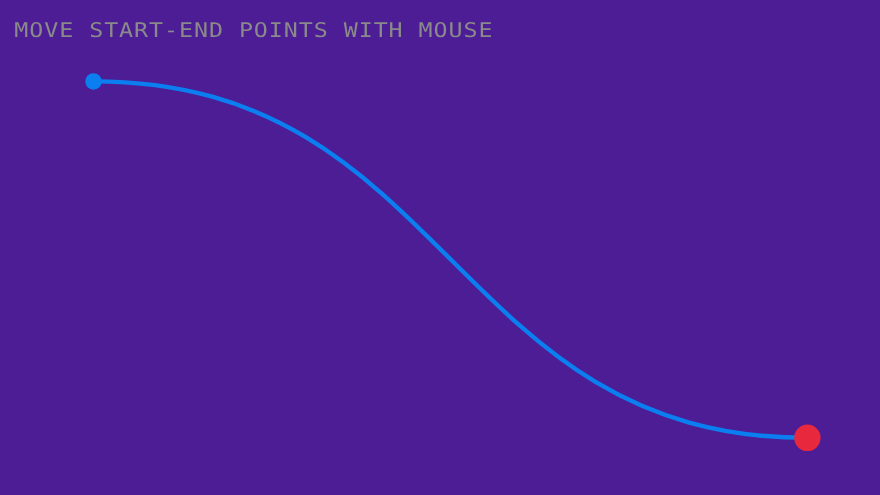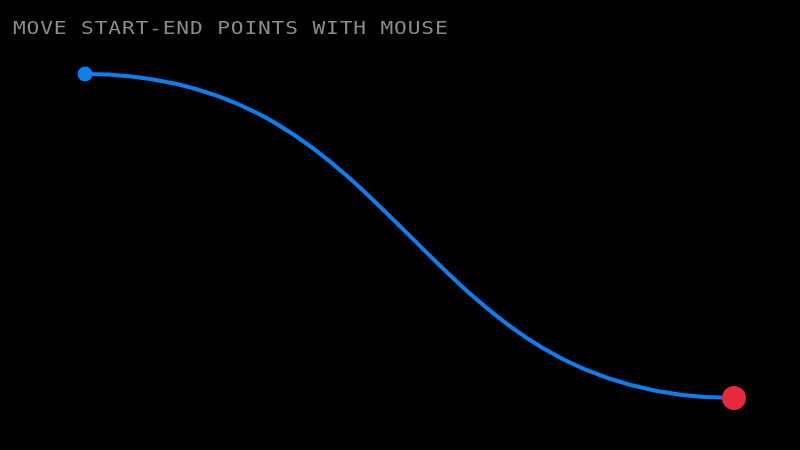--- a/index.html
+++ b/index.html
@@ -49,21 +49,21 @@
   .handle-hit {
     position: absolute;
     border-radius: 50%;
     background: transparent;
     cursor: pointer;
   }
 </style>
 </head>
 <body>
 
-<div id="app" style="width: 800px; height: 450px; background: #000000;">
+<div id="app" style="width: 800px; height: 450px; background: #4c1d95;">
 
   <div id="canvas-stage">
 
     <svg id="bezier-svg" viewBox="0 0 800 450" xmlns="http://www.w3.org/2000/svg" style="width: 800px; height: 450px;">
 
       <path id="bezier-path" fill="none" stroke-linecap="round" stroke-linejoin="round" d="M 85 74 C 410 74 410 398 734 398" stroke="#0b7ef0" stroke-width="4"></path>
 
       <circle id="start-dot" cx="85" cy="74" r="7.5" fill="#0b7ef0"></circle>
 
       <circle id="end-dot" cx="734" cy="398" r="12" fill="#e8283c"></circle>

